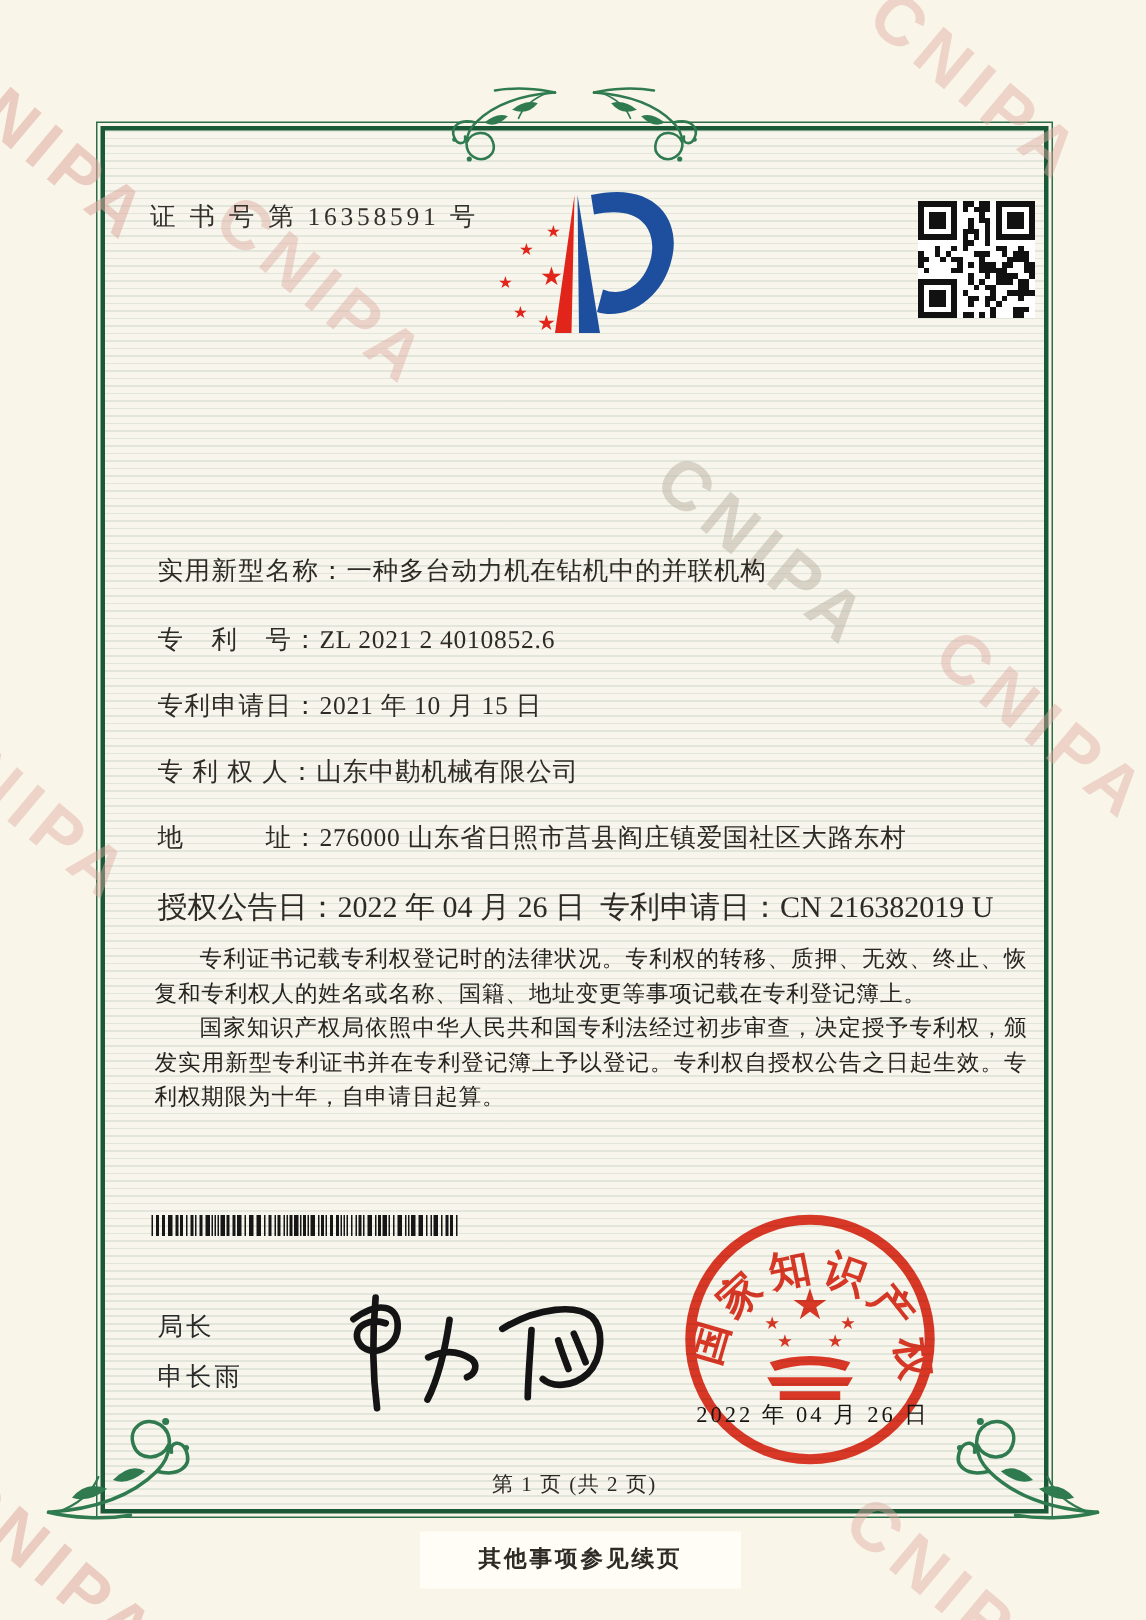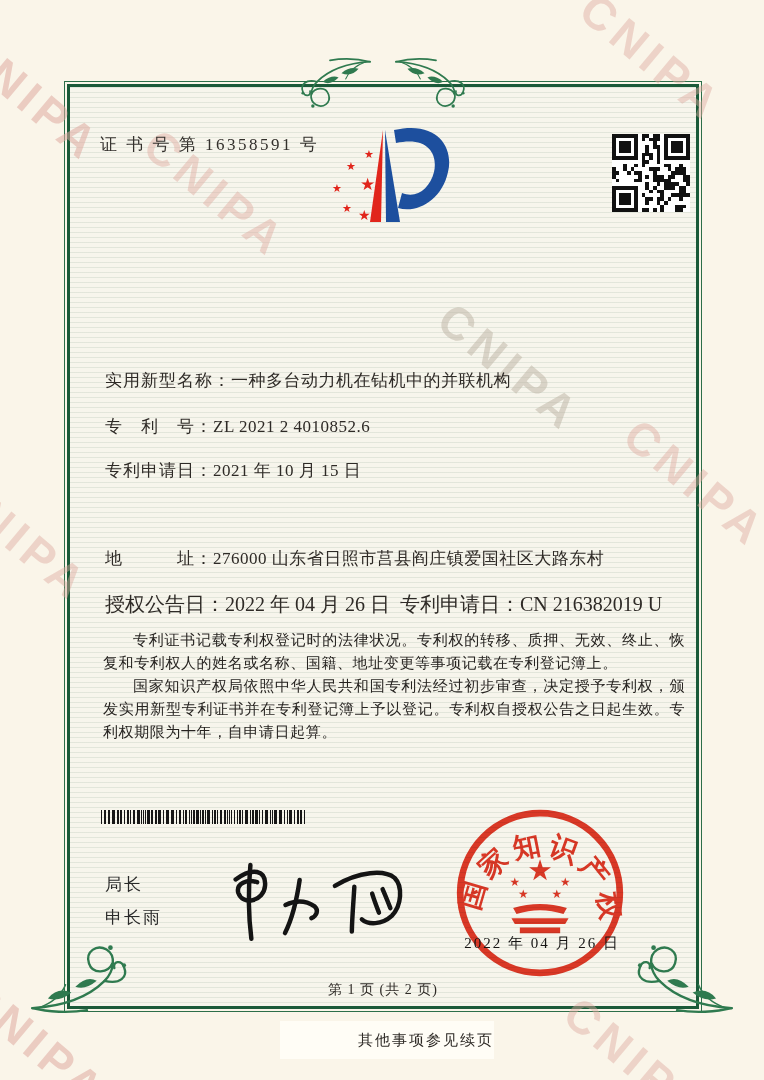--- a/index.html
+++ b/index.html
@@ -58,21 +58,21 @@
   }
   .signature{left:224px;top:850px;width:186px;height:92px;z-index:4;transform:rotate(-3deg);}
   .seal{left:456px;top:809px;width:168px;height:168px;z-index:5;opacity:0.93;mix-blend-mode:multiply;}
   .seal-date{
     left:452px;top:934px;width:180px;text-align:center;z-index:6;
     font-size:15px;letter-spacing:2px;color:#161514;
   }
   .page-num{left:64px;top:981px;width:638px;text-align:center;font-size:14px;letter-spacing:1px;}
   .note-box{
     left:280px;top:1021px;width:214px;height:38px;background:#fffdf6;
-    text-align:right;line-height:38px;font-size:15px;letter-spacing:2px;z-index:3;
+    text-align:center;line-height:38px;font-size:15px;letter-spacing:2px;z-index:3;font-weight:bold;
   }
   .ornament{position:absolute;z-index:4;pointer-events:none;}
   .orn-bl{left:28px;top:934px;width:118px;height:82px;}
   .orn-br{left:618px;top:934px;width:118px;height:82px;transform:scaleX(-1);}
   .orn-tl-half{left:276px;top:56px;width:108px;height:60px;transform:scale(-1,-1);}
   .orn-tr-half{left:382px;top:56px;width:108px;height:60px;transform:scale(1,-1);}
   .hidden-defs{position:absolute;width:0;height:0;overflow:hidden;}
 </style>
 </head>
 <body>
@@ -266,20 +266,23 @@
 
   <div class="abs field-row" style="top:327px;margin-top:42px;">
     <span class="lbl">实用新型名称：</span><span>一种多台动力机在钻机中的并联机构</span>
   </div>
   <div class="abs field-row" style="top:415px;">
     <span class="lbl">专　利　号：</span><span>ZL 2021 2 4010852.6</span>
   </div>
   <div class="abs field-row" style="top:459px;">
     <span class="lbl">专利申请日：</span><span>2021 年 10 月 15 日</span>
   </div>
+  <div class="abs field-row" style="top:503px;">
+    <span class="lbl">专 利 权 人：</span><span>山东中勘机械有限公司</span>
+  </div>
   <div class="abs field-row" style="top:547px;">
     <span class="lbl">地　　　址：</span><span>276000  山东省日照市莒县阎庄镇爱国社区大路东村</span>
   </div>
   <div class="abs grant-row" style="top:591px;">
     <span>
       <span class="lbl">授权公告日：</span><span>2022 年 04 月 26 日</span>
     </span>
     <span class="grant-right">
       <span class="lbl">专利申请日：</span><span>CN 216382019 U</span>
     </span>

